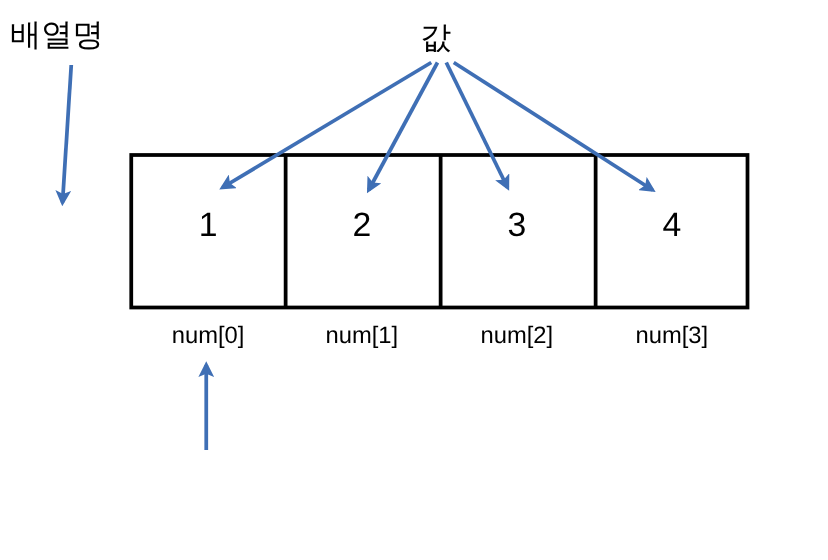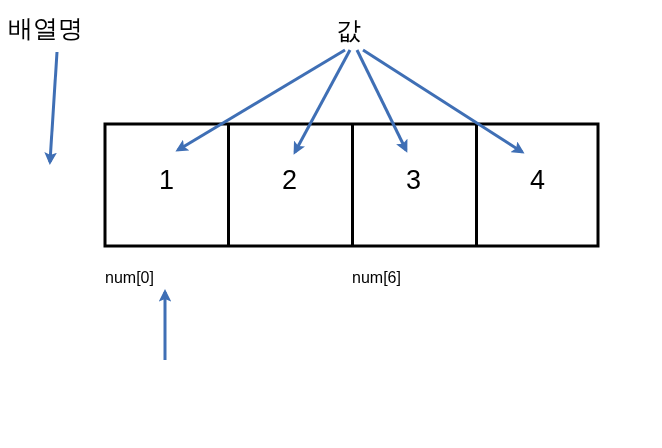--- a/index.html
+++ b/index.html
@@ -63,23 +63,23 @@
     font-size: 27px;
     text-align: center;
     width: 123px;
   }
   .cell-value.c0 { left: 105px; }
   .cell-value.c1 { left: 228px; }
   .cell-value.c2 { left: 352px; }
   .cell-value.c3 { left: 476px; }
   
   .index-label {
-    top: 270px;
-    font-size: 16px;
-    text-align: left;
+    top: 259px;
+    font-size: 19px;
+    text-align: center;
     width: 123px;
   }
   .index-label.c0 { left: 105px; }
   .index-label.c1 { left: 228px; }
   .index-label.c2 { left: 352px; }
   .index-label.c3 { left: 476px; }
 </style>
 </head>
 <body>
 
@@ -114,15 +114,17 @@
   <div class="txt label-values">값</div>
 
 
 
   <div class="txt cell-value c0">1</div>
   <div class="txt cell-value c1">2</div>
   <div class="txt cell-value c2">3</div>
   <div class="txt cell-value c3">4</div>
 
   <div class="txt index-label c0">num[0]</div>
-  <div class="txt index-label c2">num[6]</div>
+  <div class="txt index-label c1">num[1]</div>
+  <div class="txt index-label c2">num[2]</div>
+  <div class="txt index-label c3">num[3]</div>
 
 </div>
 
 </body></html>

